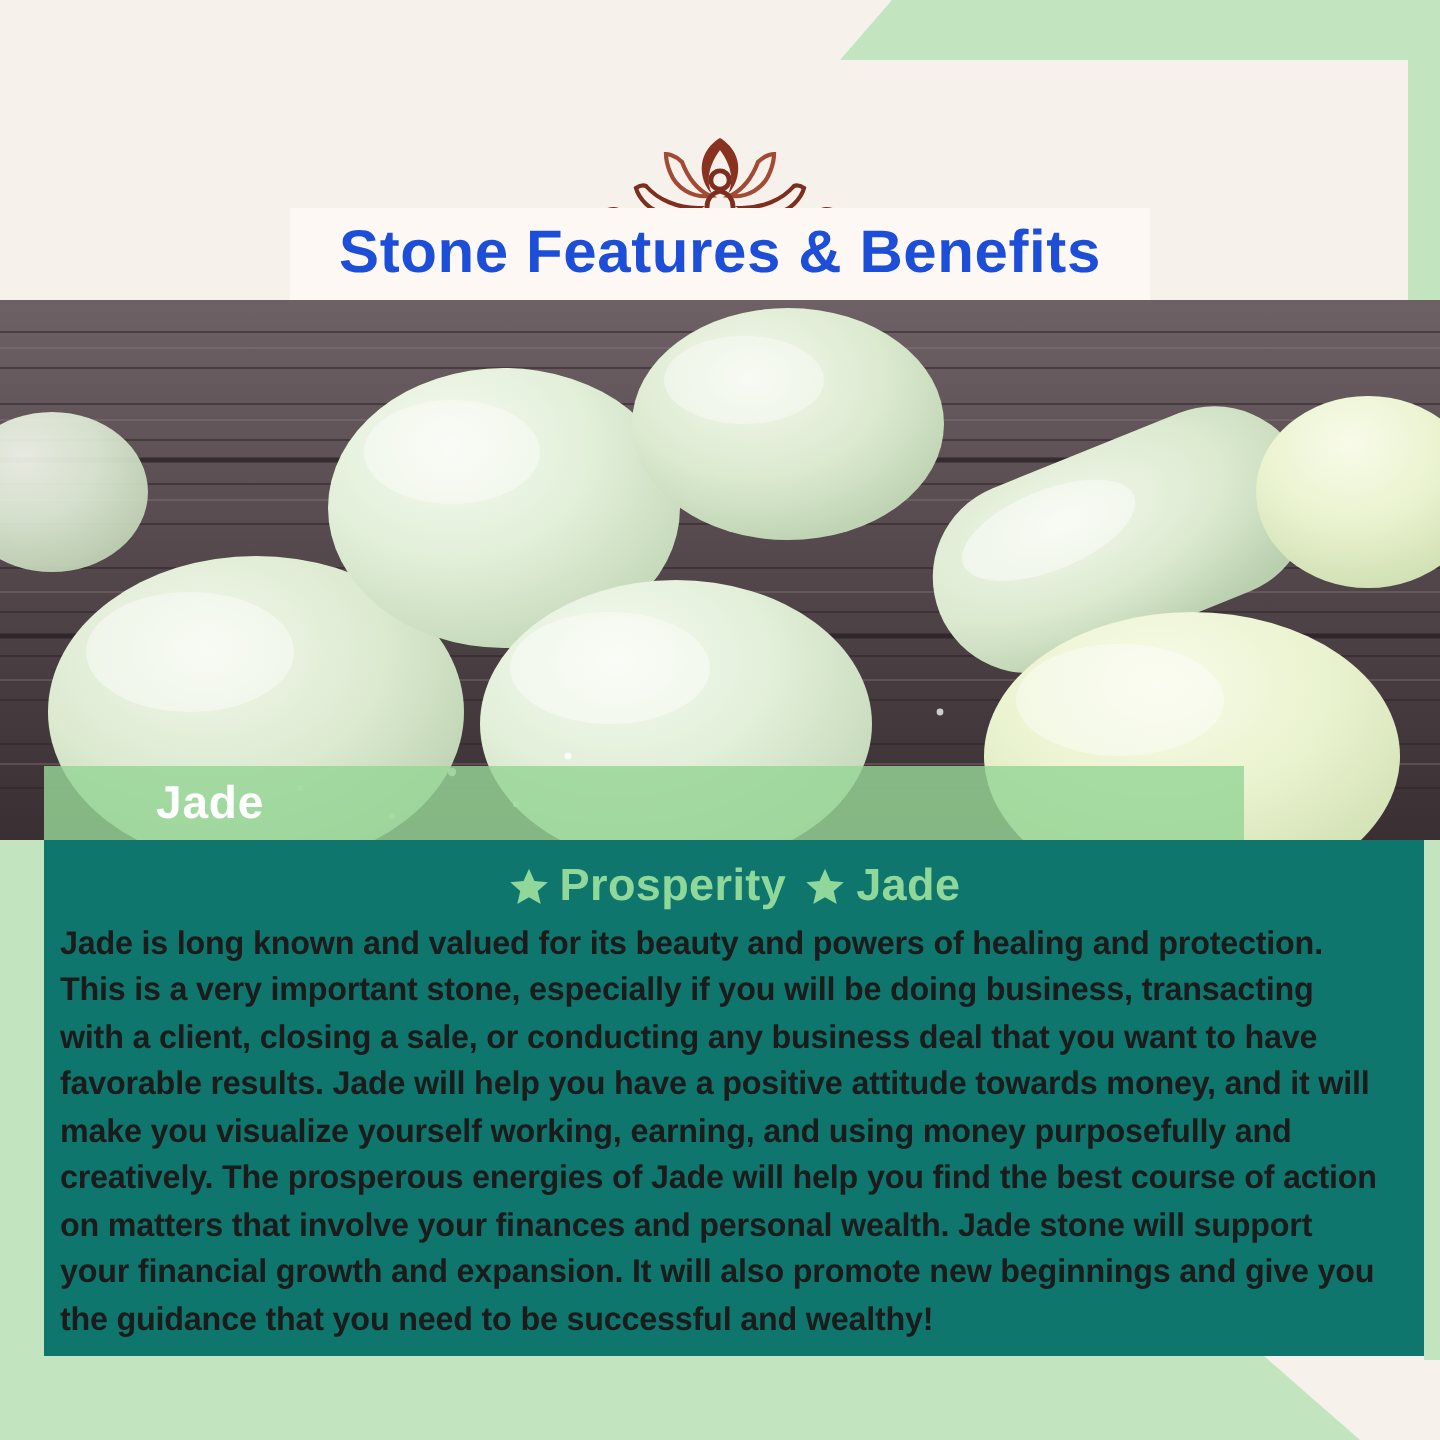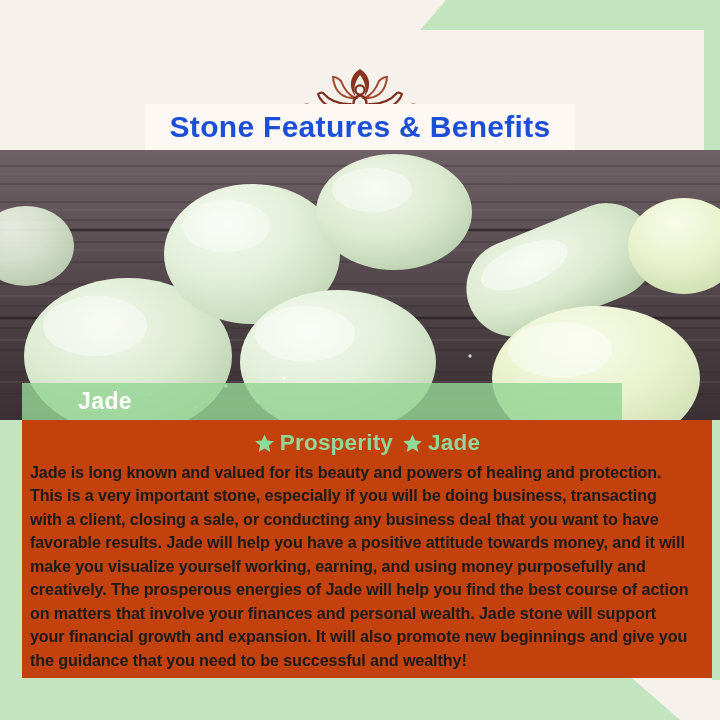--- a/index.html
+++ b/index.html
@@ -66,21 +66,21 @@
     background:rgba(150,214,150,.82);
     display:flex;align-items:center;z-index:5;
   }
   .jade-text{
     margin-left:56px;color:#ffffff;font-size:23px;font-weight:bold;letter-spacing:.4px;
   }
 
   
   .panel{
     position:absolute;left:22px;top:420px;width:690px;height:258px;
-    background:#c2410c;box-sizing:border-box;padding:6px 4px 0 4px;
+    background:#0f766e;box-sizing:border-box;padding:6px 4px 0 4px;
   }
   .benefits{
     display:flex;align-items:center;justify-content:center;gap:9px;
     height:34px;margin-bottom:1px;
   }
   .benefit{display:flex;align-items:center;gap:5px;}
   .star{width:21px;height:21px;display:block;flex:none;}
   .benefit-label{
     font-size:22.5px;font-weight:bold;color:#8fd89a;letter-spacing:.2px;white-space:nowrap;
   }

